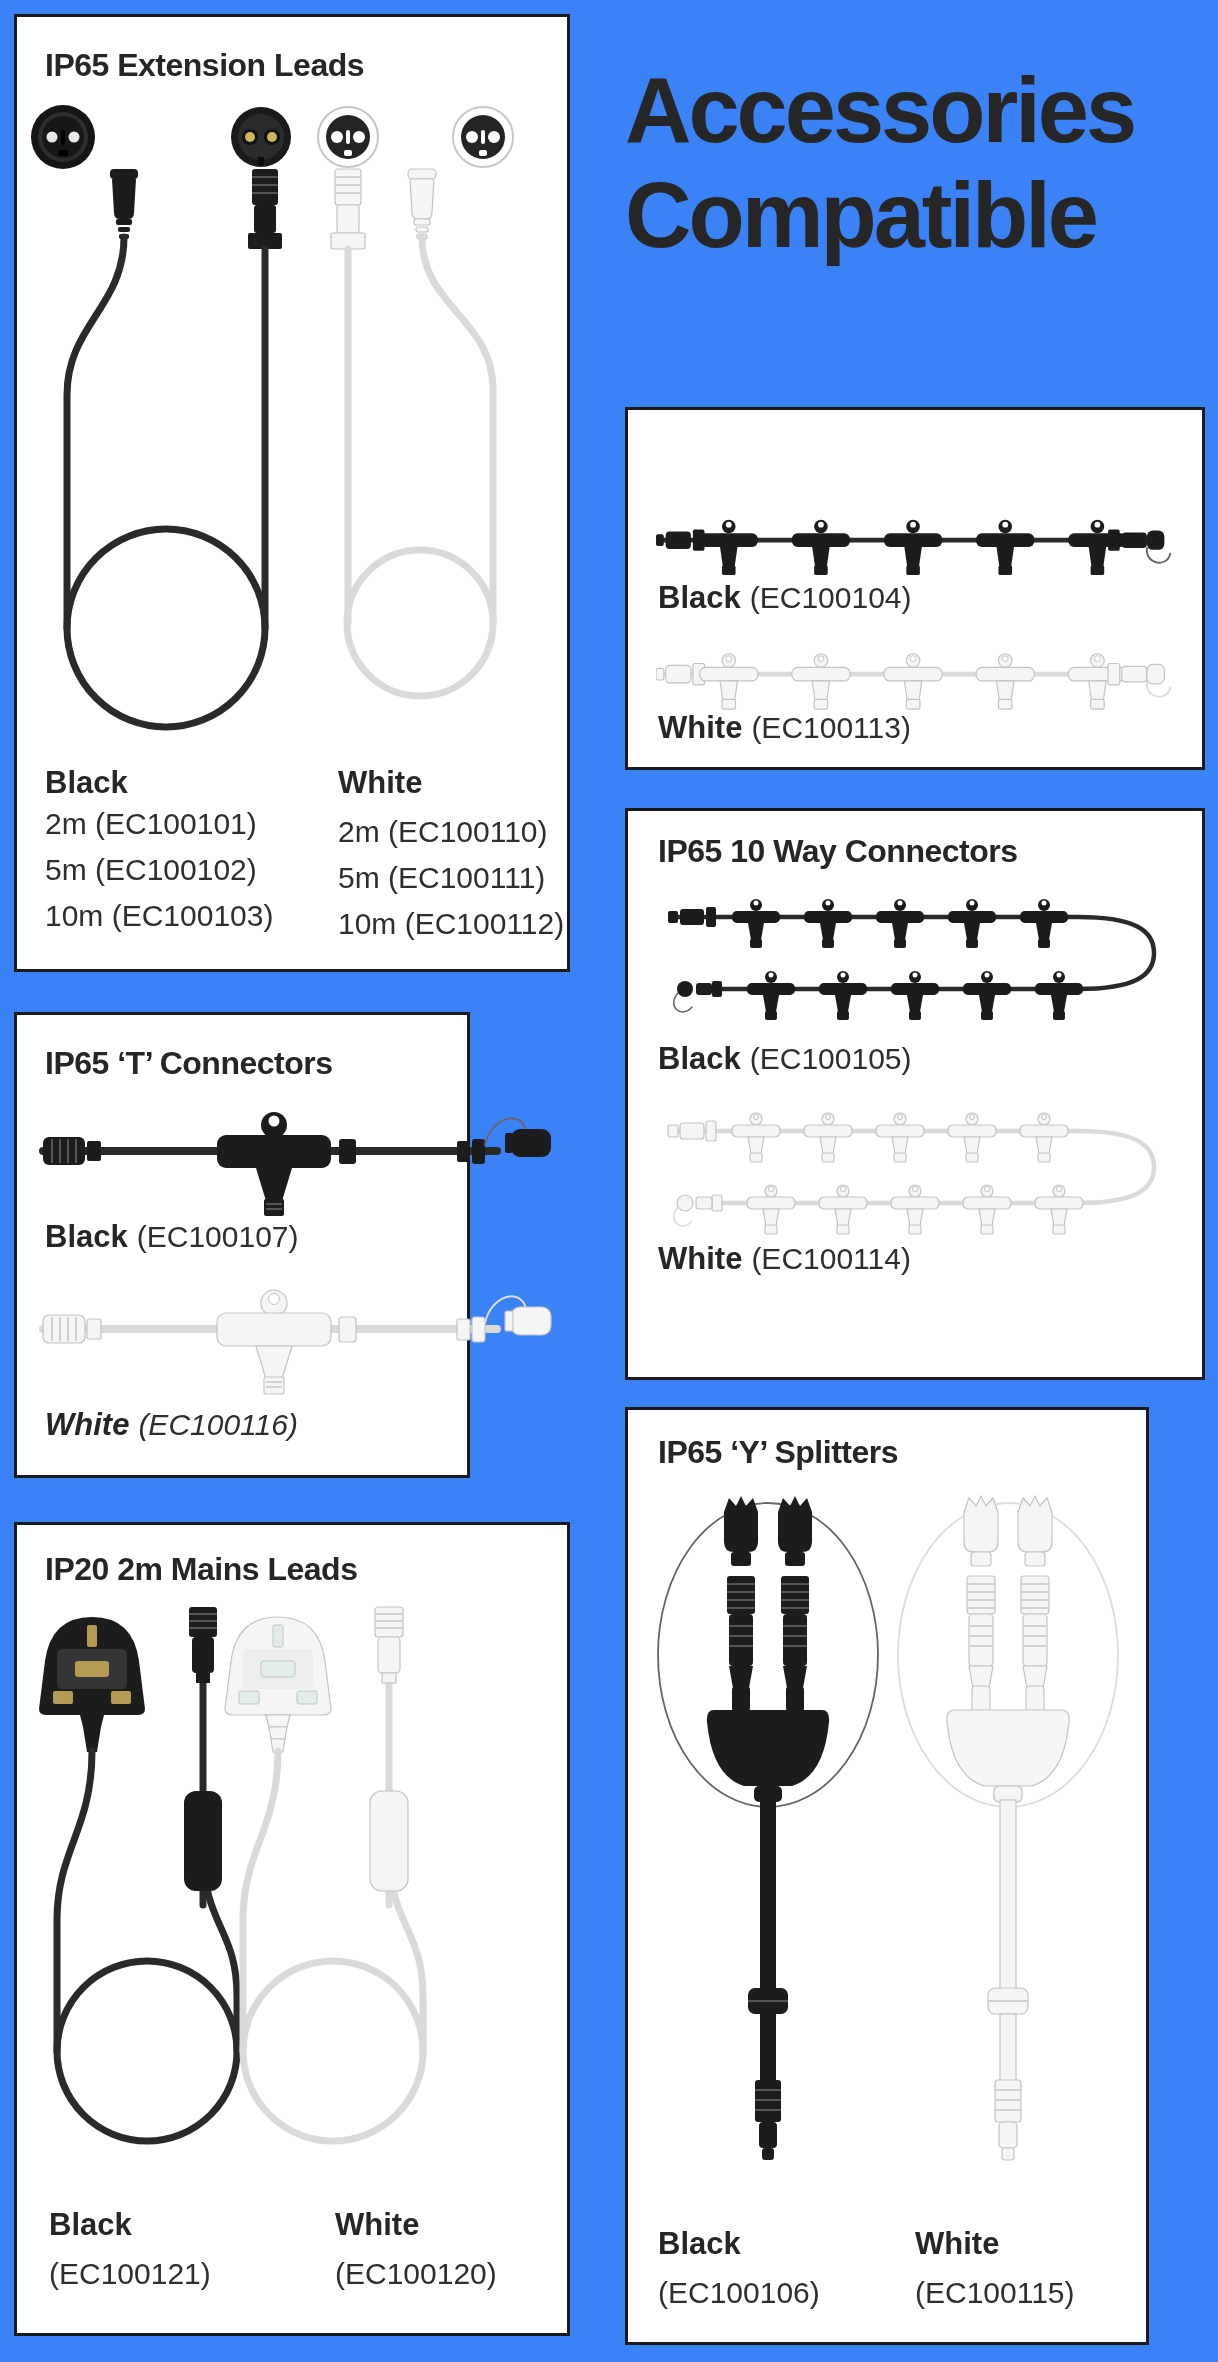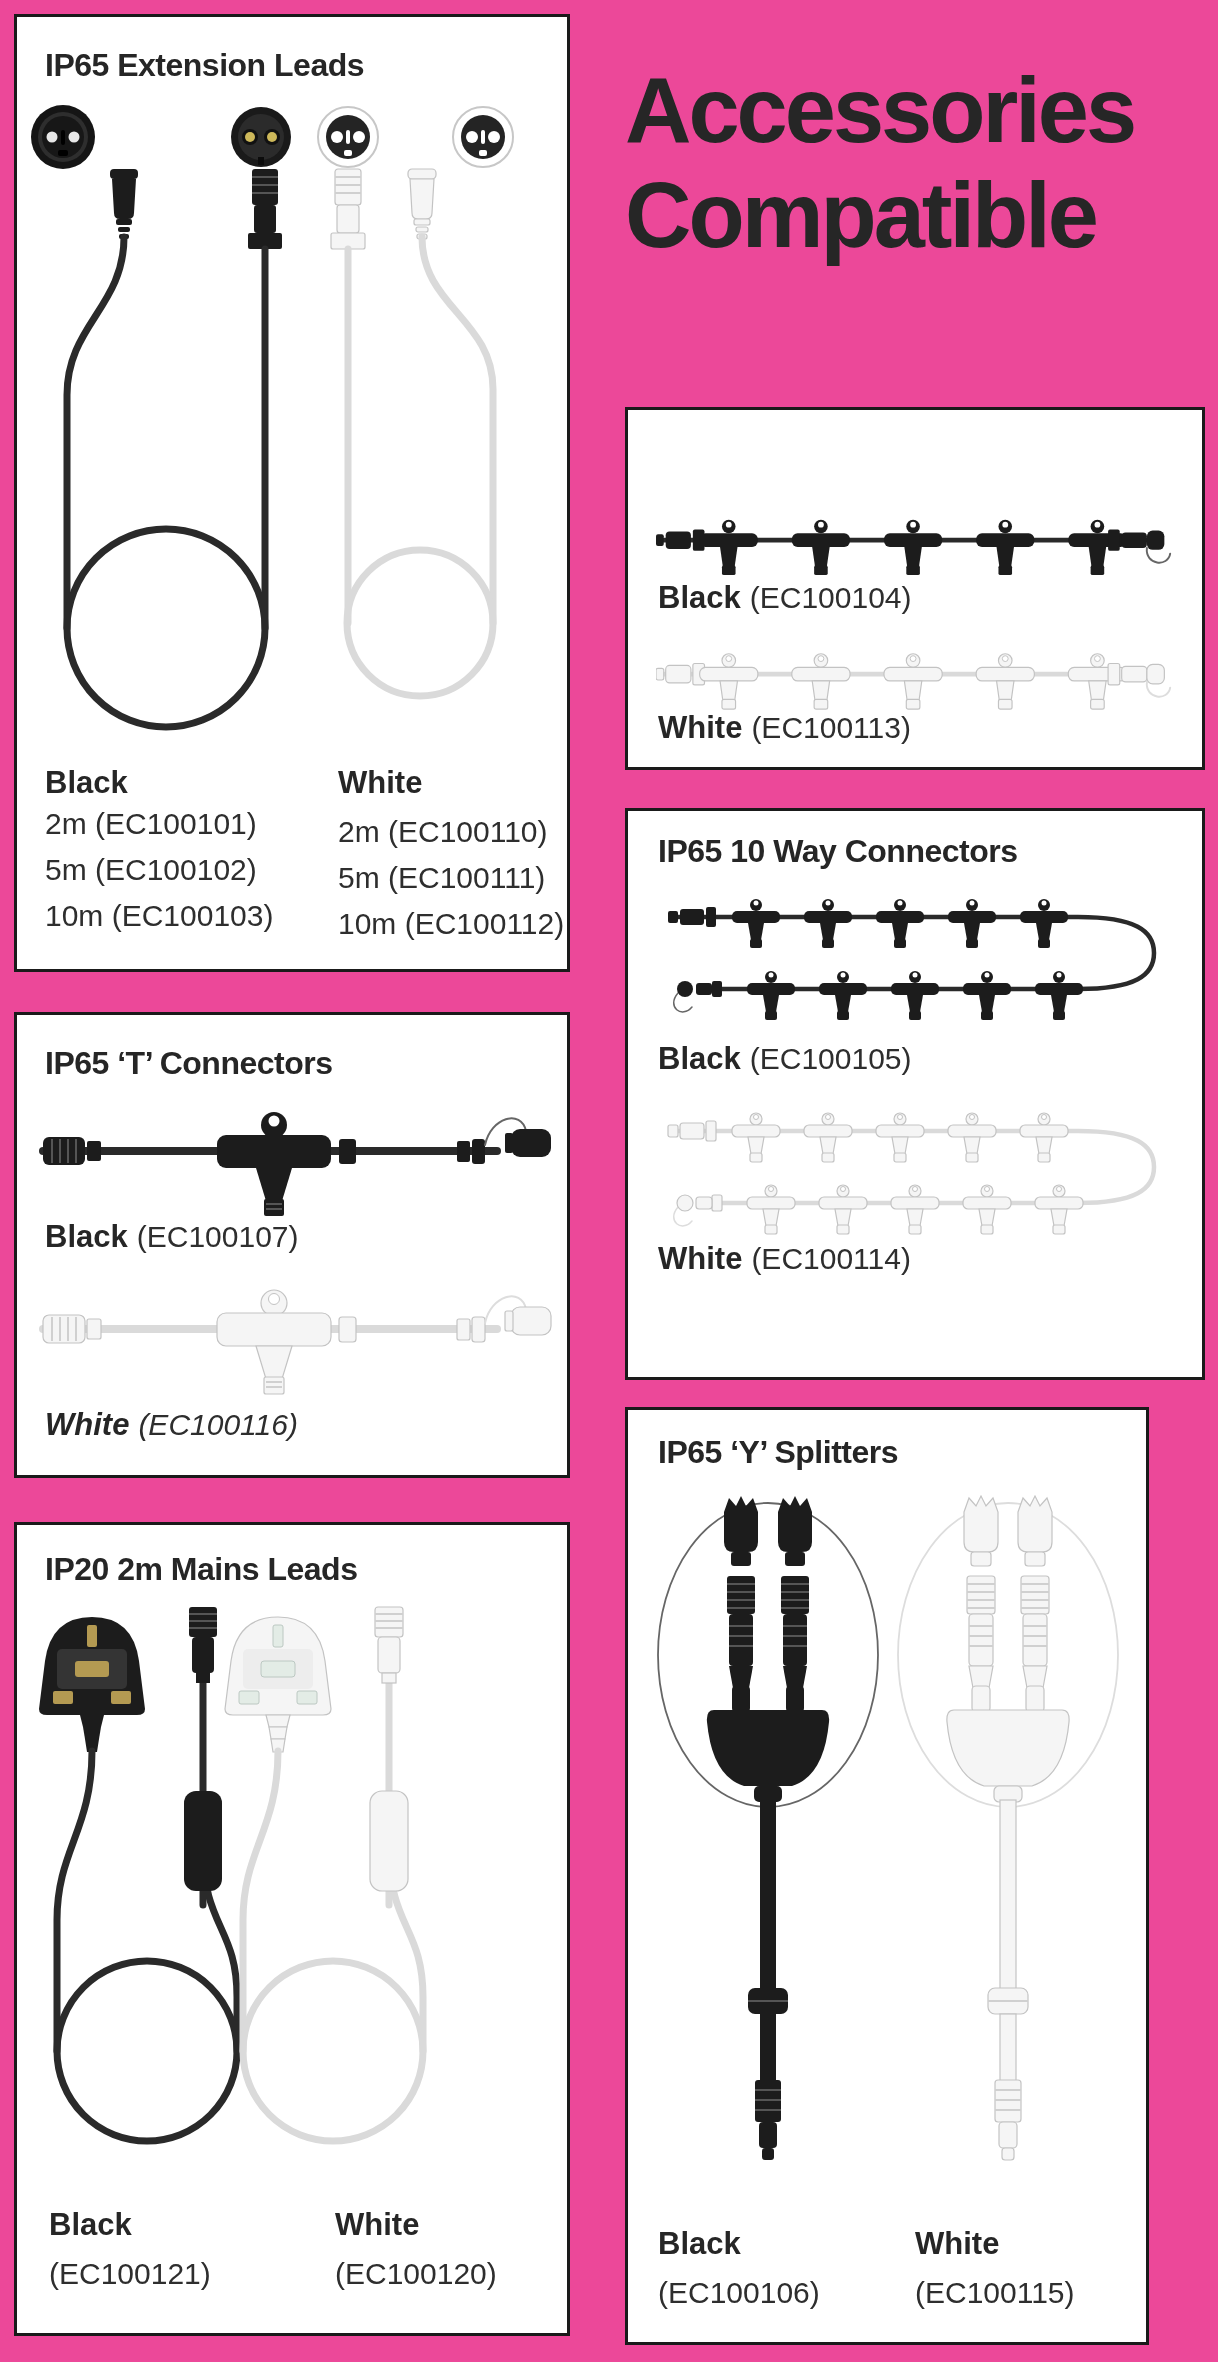--- a/index.html
+++ b/index.html
@@ -1,17 +1,17 @@
 <!DOCTYPE html>
 <html><head>
 <meta charset="utf-8">
 <style>
   html,body{margin:0;padding:0;background:#ffffff;}
   body{font-family:"Liberation Sans","DejaVu Sans",sans-serif;color:#262626;}
-  #canvas{position:relative;width:1218px;height:2362px;background:#ec4899;overflow:hidden;}
+  #canvas{position:relative;width:1218px;height:2362px;background:#3b82f6;overflow:hidden;}
 
   .pbox{position:absolute;border:3px solid #1a1a1a;background:#fff;box-sizing:border-box;}
   .pbox h3{position:absolute;margin:0;font-size:32px;font-weight:700;letter-spacing:-0.5px;color:#262626;white-space:nowrap;}
 
   .big-title{position:absolute;left:625px;top:58px;width:590px;font-size:92px;font-weight:700;
              letter-spacing:-3px;line-height:1.14;color:#262626;}
 
   .ill{position:absolute;display:block;}
 
   .col{position:absolute;}
@@ -245,21 +245,21 @@
       <div class="code">10m (EC100103)</div>
     </div>
     <div class="col" style="left:321px;top:748px;">
       <div class="vl">White</div>
       <div class="code" style="margin-top:8px;">2m (EC100110)</div>
       <div class="code">5m (EC100111)</div>
       <div class="code">10m (EC100112)</div>
     </div>
   </div>
 
-  <div class="pbox" style="left:14px;top:1012px;width:556px;height:466px;">
+  <div class="pbox" style="left:14px;top:1012px;width:456px;height:466px;">
     <h3 style="left:28px;top:30px;">IP65 ‘T’ Connectors</h3>
     <svg class="ill v-black" style="left:10px;top:84px;" width="536" height="120" viewBox="0 0 536 120">
       <use href="#tshape"></use>
     </svg>
     <div class="variant-row" style="left:28px;top:204px;">
       <span class="vl">Black</span><span class="vc">(EC100107)</span>
     </div>
     <svg class="ill v-white" style="left:10px;top:262px;" width="536" height="120" viewBox="0 0 536 120">
       <use href="#tshape"></use>
     </svg>

